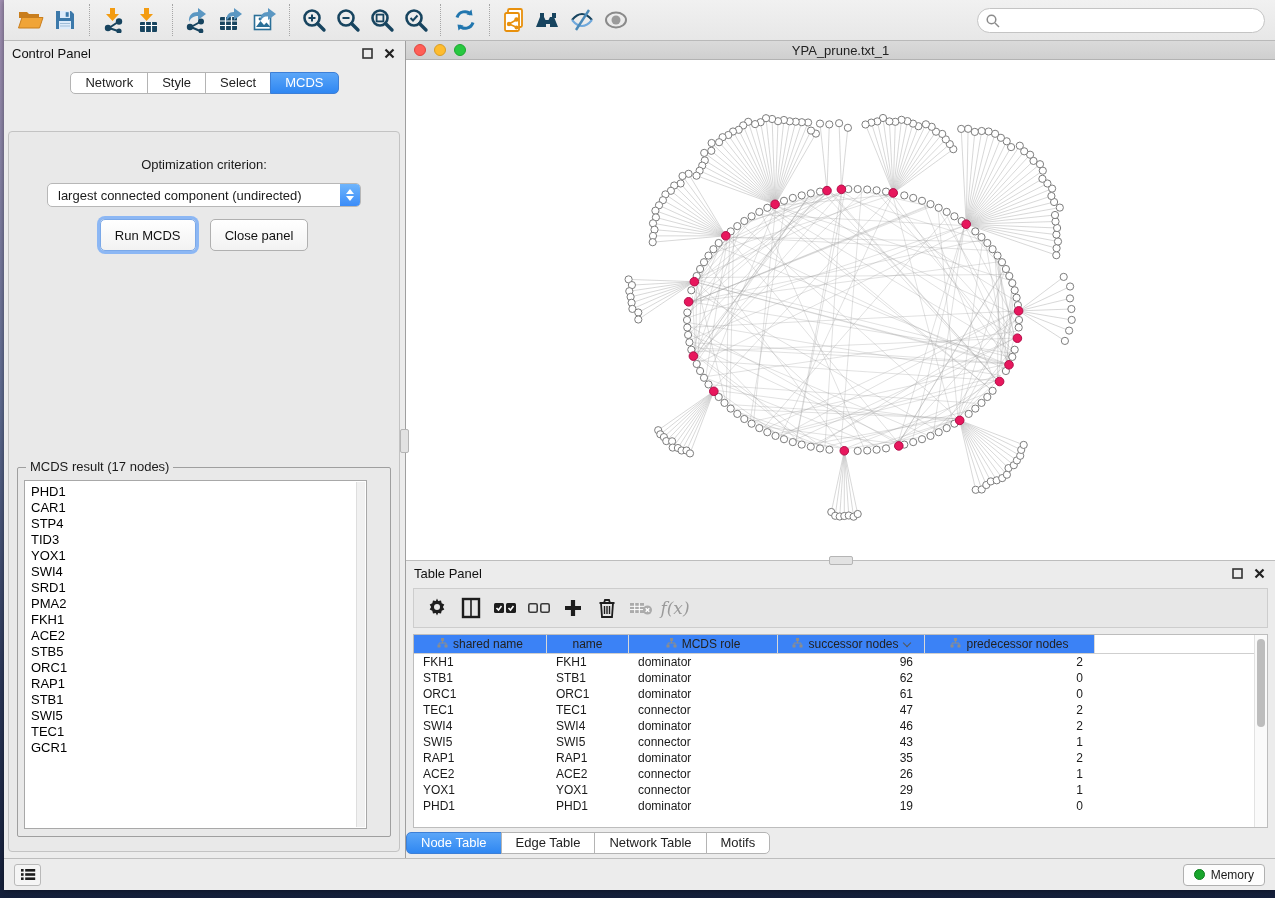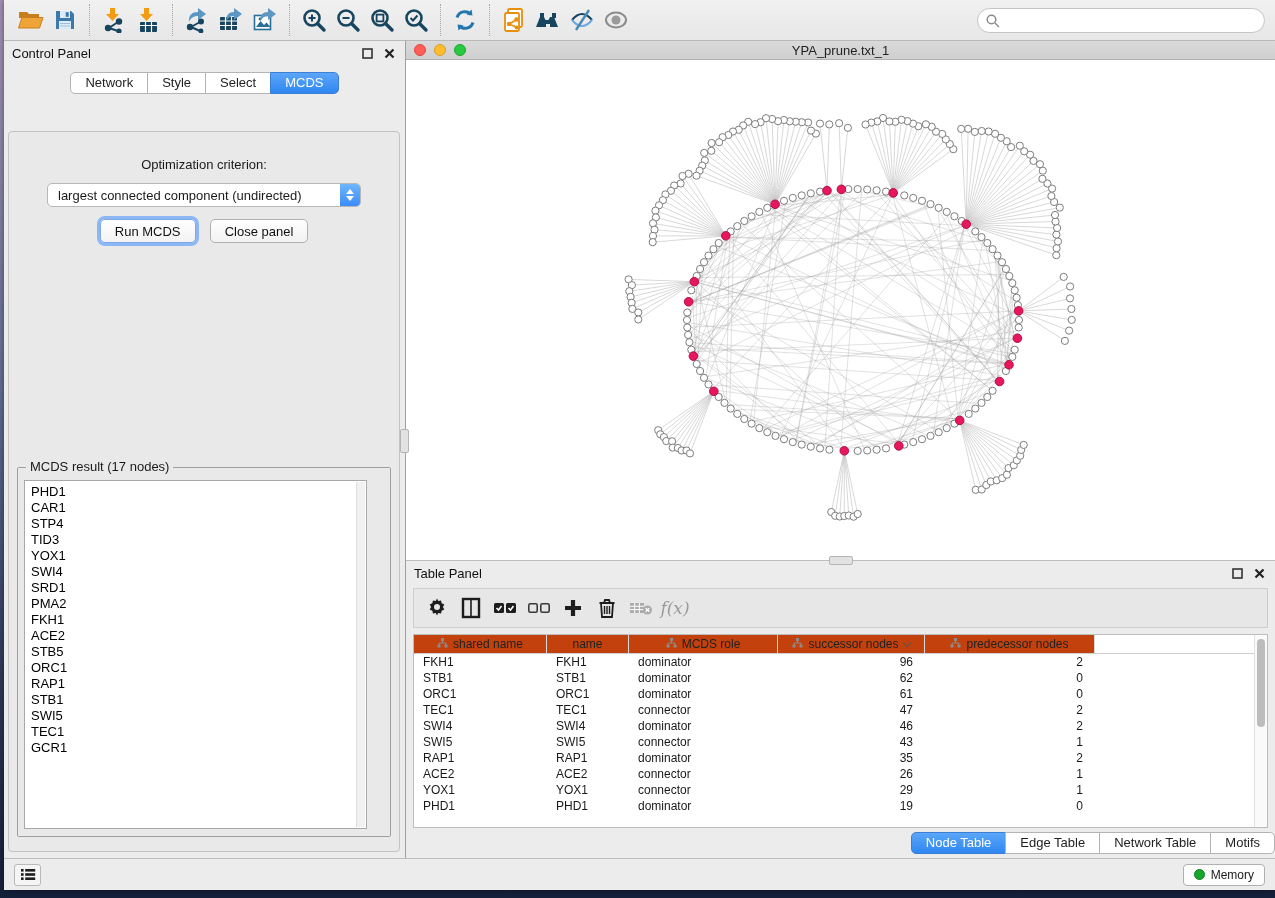--- a/index.html
+++ b/index.html
@@ -43,21 +43,21 @@
   .opt-label { text-align:center; margin-top:25px; font-size:13px; }
   .dropdown { position:relative; width:314px; height:24px; margin:11px auto 0; background:#fff;
     border:1px solid #b7b7b7; border-radius:5px; display:flex; align-items:center; padding-left:10px;
     font-size:13px; }
   .dd-spin { position:absolute; right:0; top:0; bottom:0; width:20px;
     background:linear-gradient(#6fb5fc,#3b8cf8); border-radius:0 4px 4px 0;
     display:flex; flex-direction:column; align-items:center; justify-content:center; gap:2px; }
   .tri-up { width:0;height:0;border-left:4px solid transparent;border-right:4px solid transparent;border-bottom:5px solid #fff; }
   .tri-dn { width:0;height:0;border-left:4px solid transparent;border-right:4px solid transparent;border-top:5px solid #fff; }
   .btn-row { display:flex; justify-content:center; gap:14px; margin-top:12px; }
-  .push-btn { min-width:96px; height:24px; background:linear-gradient(#ffffff,#f2f2f2);
+  .push-btn { min-width:96px; height:32px; background:linear-gradient(#ffffff,#f2f2f2);
     border:1px solid #b0b0b0; border-radius:5px; font-size:13px; padding:0 14px; color:#111; }
   .push-btn.focus { box-shadow:0 0 0 3px rgba(90,156,250,.65); border-color:#7aa8e8; }
   .cp-fill { flex:1 1 auto; }
   .mcds-group { margin:0 8px 14px 8px; height:370px; border:1px solid #9f9f9f; border-radius:2px;
     position:relative; padding:12px 23px 7px 6px; }
   .mcds-group-title { position:absolute; top:-9px; left:8px; background:#e9e9e9; padding:0 4px; font-size:13px; }
   .mcds-list { width:100%; height:100%; background:#fff; border:1px solid #a8a8a8; overflow:hidden;
     position:relative; padding:3px 0 0 6px; }
   .mcds-scroll { position:absolute; top:1px; bottom:1px; right:1px; width:9px; background:#f1f1f1; border-left:1px solid #dedede; }
   .mcds-item { font-size:13px; line-height:16px; color:#000; }
@@ -79,31 +79,31 @@
   .tpanel { flex:1 1 auto; background:#ececec; display:flex; flex-direction:column; min-height:0;
     border-top:1px solid #bdbdbd; }
   .tp-toolbar { margin:3px 7px 0; height:40px; flex:0 0 40px; background:#e7e7e7;
     border:1px solid #cdcdcd; display:flex; align-items:center; padding:0 8px; gap:4px; }
   .tp-btn { width:30px; height:30px; display:flex; align-items:center; justify-content:center; }
   .fx { font-family:"DejaVu Serif","Liberation Serif",serif; font-style:italic; font-size:17px; color:#9a9a9a; }
   .tp-table { margin:6px 7px 0; flex:1 1 auto; background:#fff; border:1px solid #bdbdbd;
     position:relative; overflow:hidden; }
   .thead { display:flex; height:19px; border-bottom:1px solid #cfcfcf; background:#f4f4f4; }
   .th { display:flex; align-items:center; justify-content:center; gap:5px; border-right:1px solid #d8d8d8;
-    font-size:12px; color:#222; background:#c2410c; }
+    font-size:12px; color:#222; background:#3b82f6; }
   .th.fill { flex:1; background:#fff; border-right:none; }
   .chev { width:6px; height:6px; border-right:1.4px solid #555; border-bottom:1.4px solid #555;
     transform:rotate(45deg); margin-top:-3px; }
   .trow { display:flex; height:16px; align-items:center; }
   .td { font-size:12px; white-space:nowrap; overflow:hidden; }
   .td.left { padding-left:9px; text-align:left; }
   .td.right { padding-right:12px; text-align:right; }
   .vscroll { position:absolute; top:0; bottom:0; right:0; width:13px; background:#fafafa; border-left:1px solid #e2e2e2; }
   .vthumb { position:absolute; top:4px; left:2px; width:8px; height:88px; background:#bdbdbd; border-radius:4px; }
-  .tp-tabs { flex:0 0 30px; display:flex; justify-content:flex-end; align-items:center; }
+  .tp-tabs { flex:0 0 30px; display:flex; justify-content:flex-start; align-items:center; }
 
   
   .statusbar { height:32px; flex:0 0 32px; background:#ececec; border-top:1px solid #bdbdbd;
     display:flex; align-items:center; padding:0 10px; }
   .sq-btn { width:27px; height:22px; background:#f5f5f5; border:1px solid #b9b9b9; border-radius:3px;
     display:flex; align-items:center; justify-content:center; }
   .mem-btn { margin-left:auto; height:22px; background:#fdfdfd; border:1px solid #b0b0b0; border-radius:4px;
     display:flex; align-items:center; gap:6px; padding:0 10px; font-size:12px; }
   .mem-dot { width:11px; height:11px; border-radius:50%; background:#18a52c; border:1px solid #0e7d1f; }
 </style>

